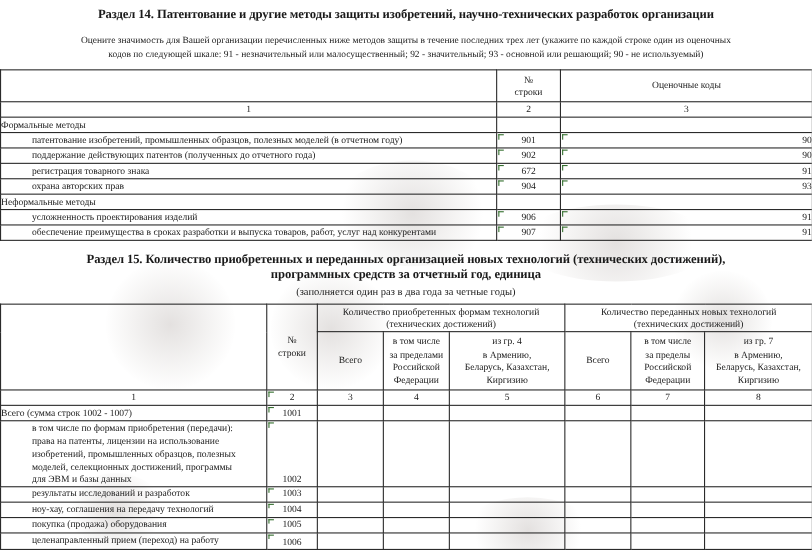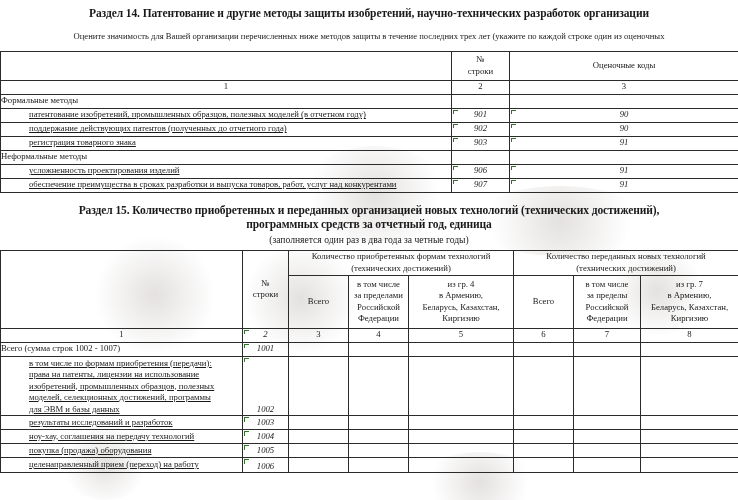--- a/index.html
+++ b/index.html
@@ -82,38 +82,38 @@
     padding: 0;
     font-size: 8.7px;
     line-height: 11.5px;
   }
   td.lbl {
     text-align: left;
     padding-left: 4px;
     padding-right: 3px;
     height: 13px;
   }
-  td.lbl.ind { padding-left: 28px; text-decoration: underline; }
+  td.lbl.ind { padding-left: 28px; }
   td.num {
     text-align: center;
   }
-  td.ctr { text-align: center; }
+  td.ctr { text-align: right; }
   td.colnum {
     text-align: center;
     height: 13px;
     font-size: 9px;
   }
   td.hdr {
     text-align: center;
     vertical-align: top;
     padding-top: 2px;
     font-size: 8.7px;
     line-height: 11.5px;
   }
-  td.mark { position: relative; font-style: italic; }
+  td.mark { position: relative; }
   td.mark::before {
     content: "";
     position: absolute;
     left: 1px; top: 1px;
     width: 3.5px; height: 3.5px;
     border-left: 1.5px solid #35702f;
     border-top: 1.5px solid #35702f;
   }
 
   .spacer-2  { height: 2px; }
@@ -132,20 +132,21 @@
   <div class="wm w3"></div>
   <div class="wm w4"></div>
   <div class="wm w5"></div>
   <div class="wm w6"></div>
   <div class="wm w7"></div>
 
   <div class="spacer-6"></div>
   <div class="sec-title">Раздел 14. Патентование и другие методы защиты изобретений, научно-технических разработок организации</div>
   <div class="spacer-10"></div>
   <div class="instr">Оцените значимость для Вашей организации перечисленных ниже методов защиты в течение последних трех лет (укажите по каждой строке один из оценочных</div>
+  <div class="instr">кодов по следующей шкале: 91 - незначительный или малосущественный; 92 - значительный; 93 - основной или решающий; 90 - не используемый)</div>
   <div class="spacer-8"></div>
 
   <table class="form">
     <colgroup>
       <col style="width:451px">
       <col style="width:58px">
       <col style="width:229px">
     </colgroup>
     <tbody>
       <tr>
@@ -171,22 +172,27 @@
         <td class="num mark">901</td>
         <td class="ctr mark">90</td>
       </tr>
       <tr>
         <td class="lbl ind">поддержание действующих патентов (полученных до отчетного года)</td>
         <td class="num mark">902</td>
         <td class="ctr mark">90</td>
       </tr>
       <tr>
         <td class="lbl ind">регистрация товарного знака</td>
-        <td class="num mark">903</td>
+        <td class="num mark">672</td>
         <td class="ctr mark">91</td>
+      </tr>
+      <tr>
+        <td class="lbl ind">охрана авторских прав</td>
+        <td class="num mark">904</td>
+        <td class="ctr mark">93</td>
       </tr>
       <tr>
         <td class="lbl">Неформальные методы</td>
         <td class="num"></td>
         <td class="ctr"></td>
       </tr>
       <tr>
         <td class="lbl ind">усложненность проектирования изделий</td>
         <td class="num mark">906</td>
         <td class="ctr mark">91</td>

